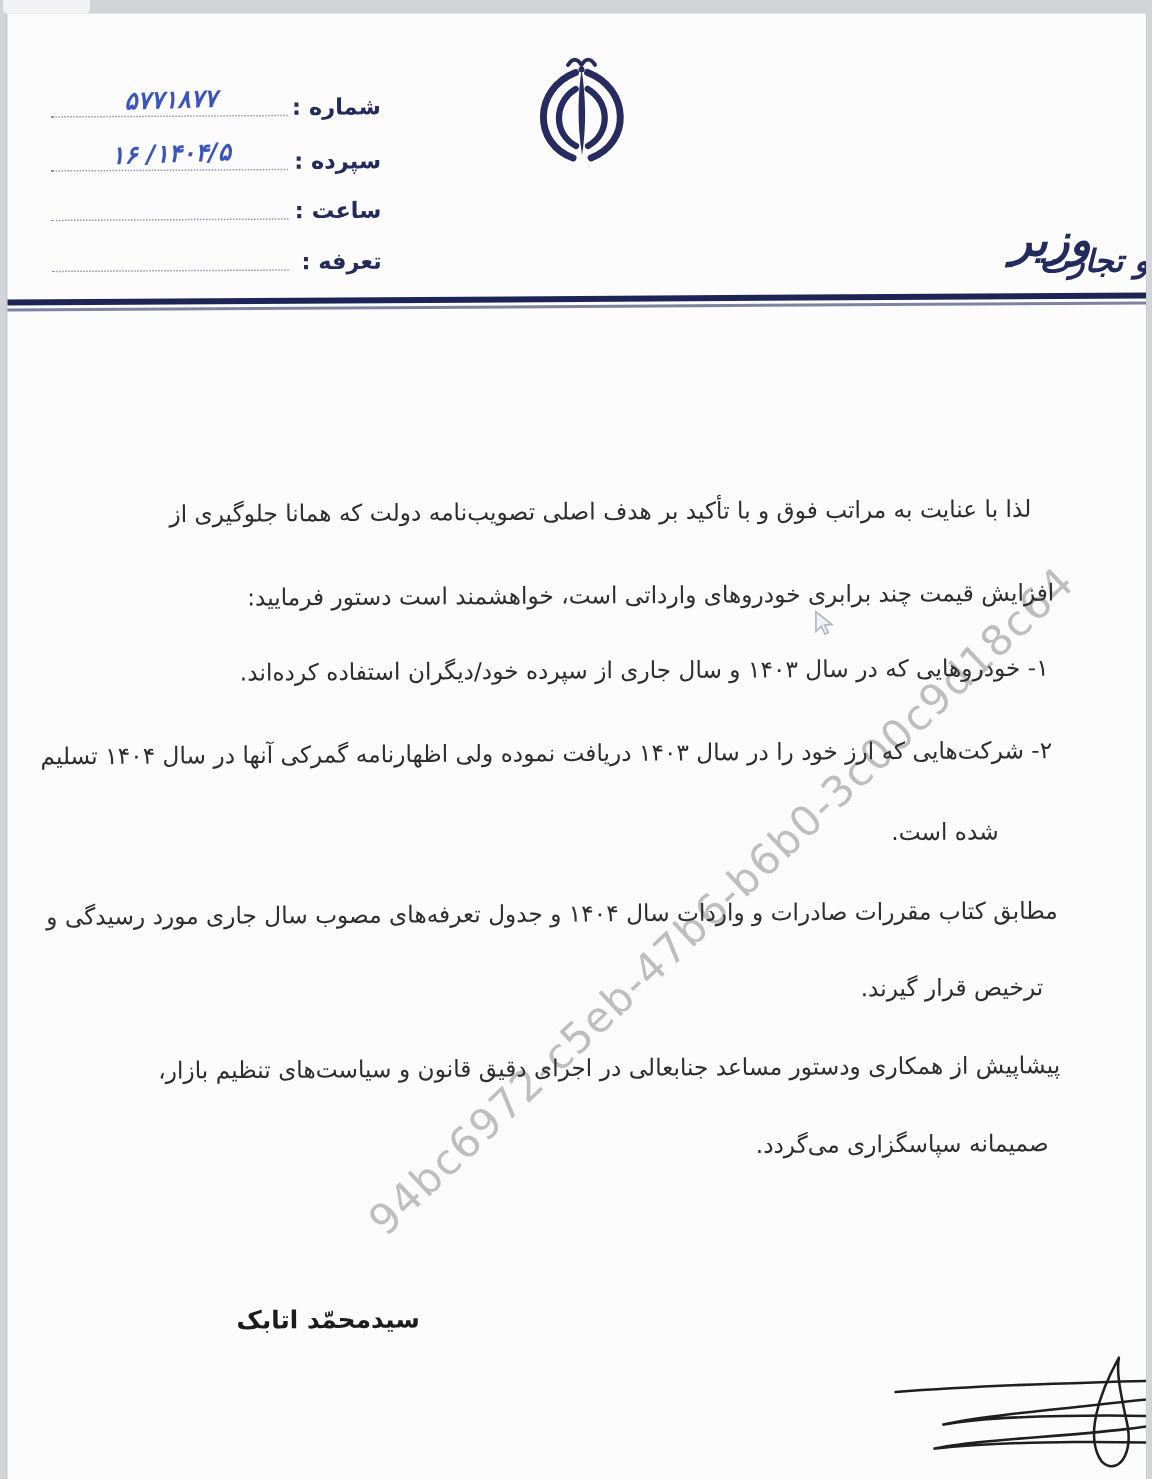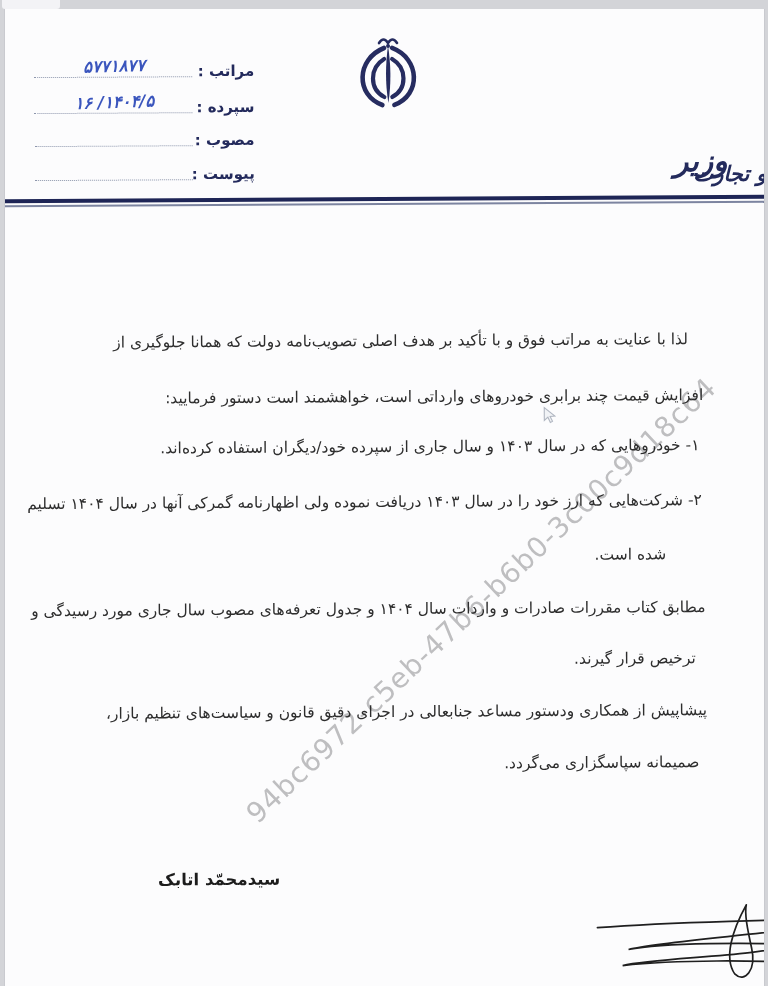--- a/index.html
+++ b/index.html
@@ -99,36 +99,36 @@
 <div class="page">
   <div class="tilt">
 
     
     <div class="watermark">94bc6972-c5eb-47b6-b6b0-3c00c9d18c64</div>
 
     
     <div class="ref-row ref-1">
       <span class="val">۵۷۷۱۸۷۷</span>
       <span class="dots"></span>
-      <span class="lbl">مراتب :</span>
+      <span class="lbl">شماره :</span>
     </div>
     <div class="ref-row ref-2">
       <span class="val">۱۴۰۴/۵/ ۱۶</span>
       <span class="dots"></span>
       <span class="lbl">سپرده :</span>
     </div>
     <div class="ref-row ref-3">
       <span class="val"></span>
       <span class="dots"></span>
-      <span class="lbl">مصوب :</span>
+      <span class="lbl">ساعت :</span>
     </div>
     <div class="ref-row ref-4">
       <span class="val"></span>
       <span class="dots"></span>
-      <span class="lbl">پیوست :</span>
+      <span class="lbl">تعرفه :</span>
     </div>
 
     
     <svg class="emblem" viewBox="0 0 92 78" xmlns="http://www.w3.org/2000/svg">
       <g fill="none" stroke="#262c60" stroke-linecap="round">
 
         <path d="M37,10 q4.5,-7 9,0 q4.5,-7 9,0" stroke-width="2.6"></path>
 
         <path d="M42,15 C14,26 13,62 40,72" stroke-width="4.6"></path>
         <path d="M50,15 C78,26 79,62 52,72" stroke-width="4.6"></path>

